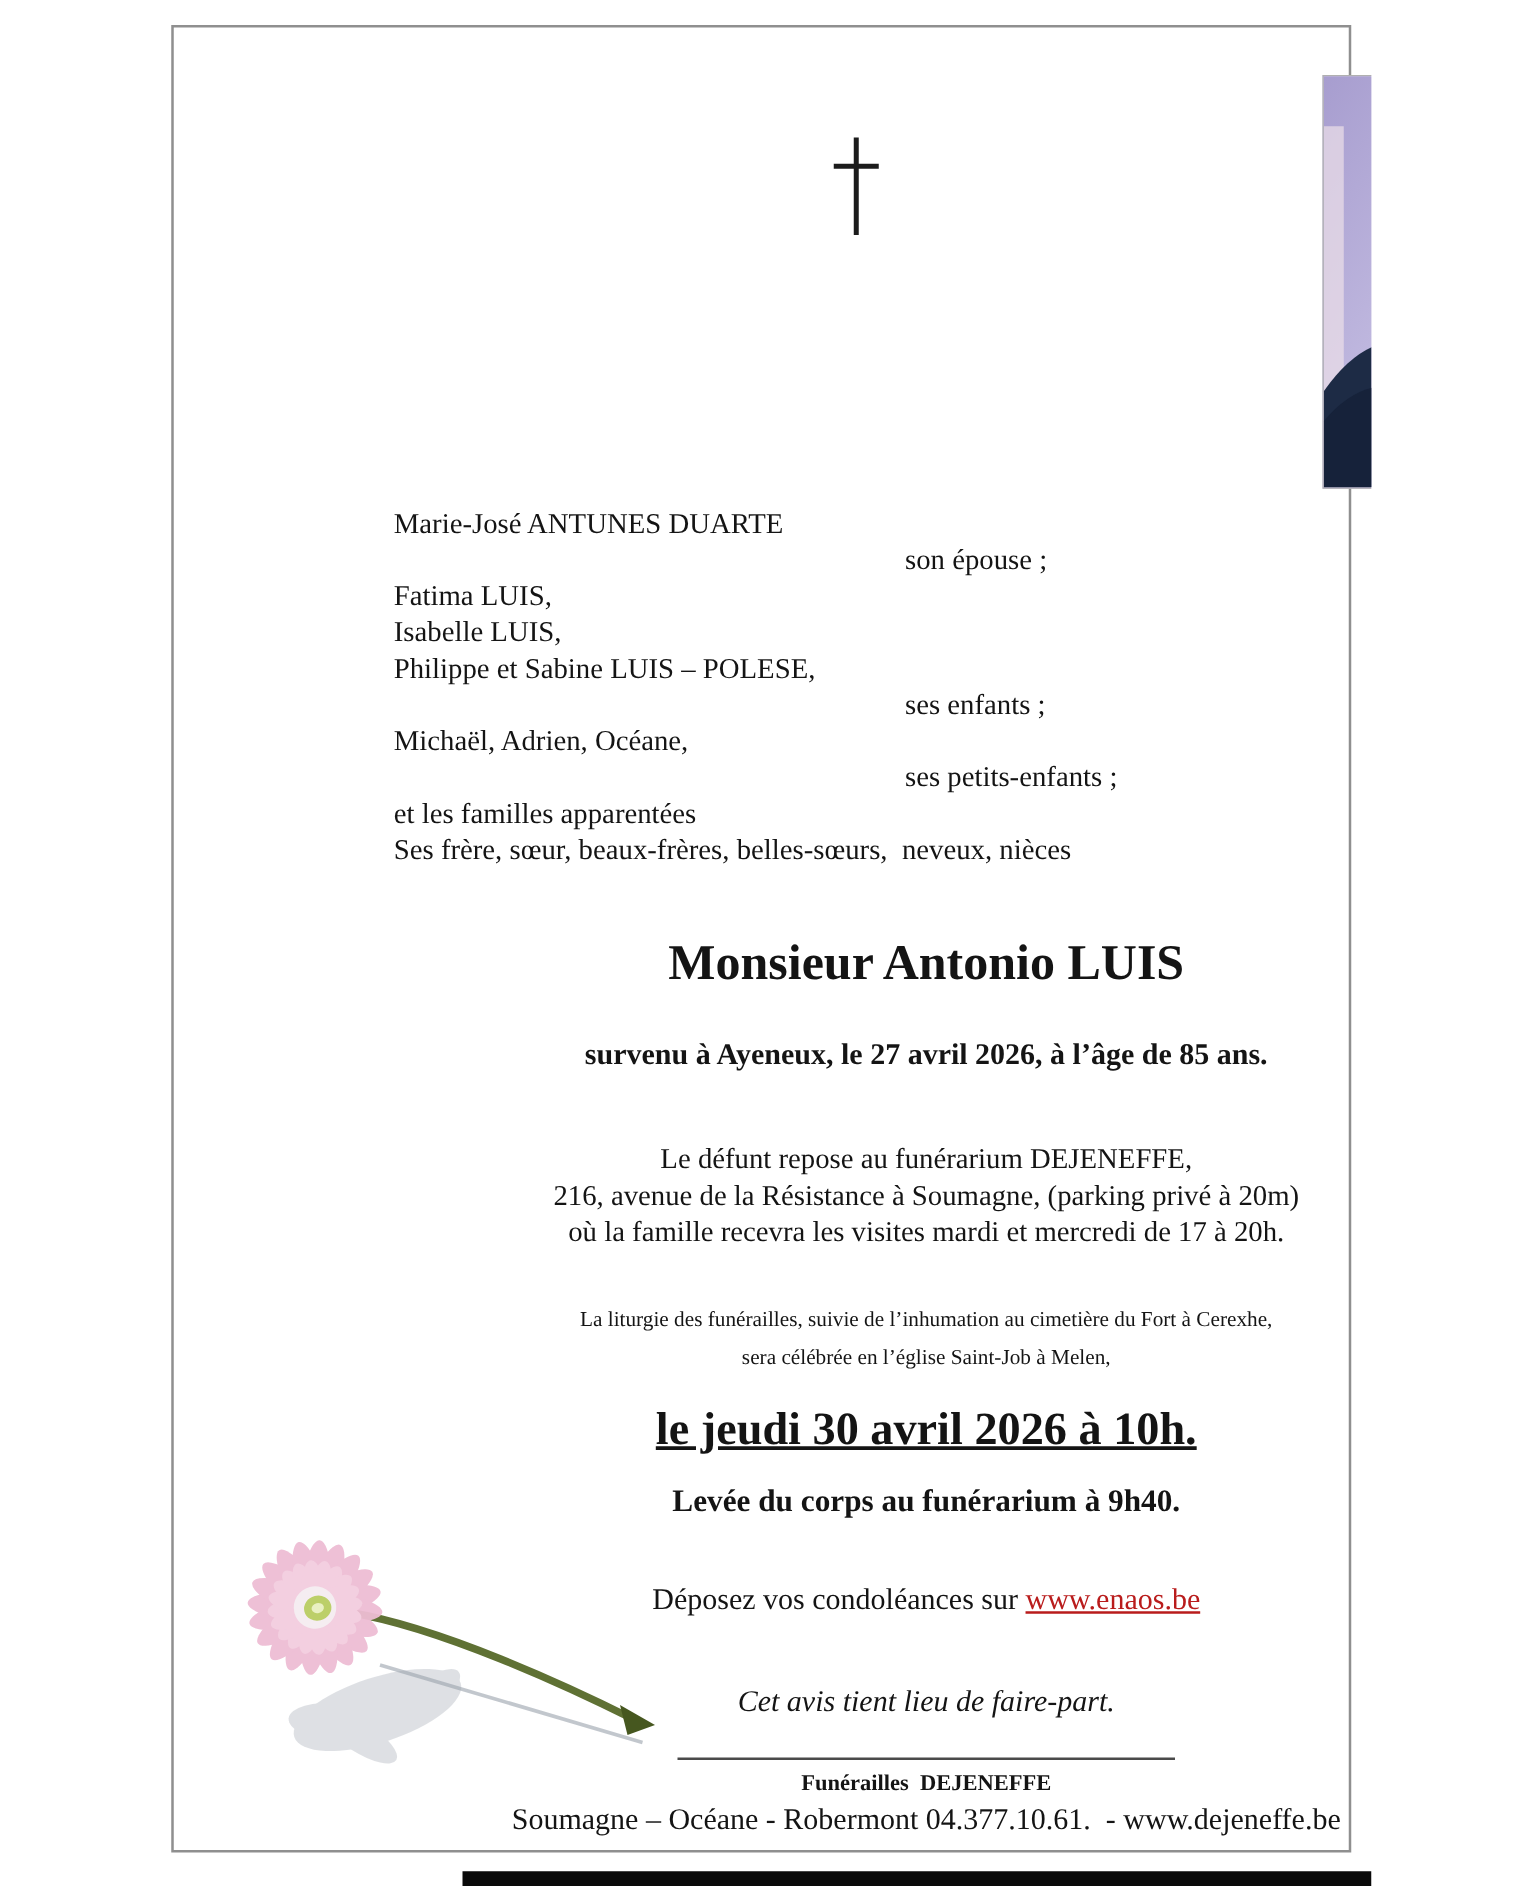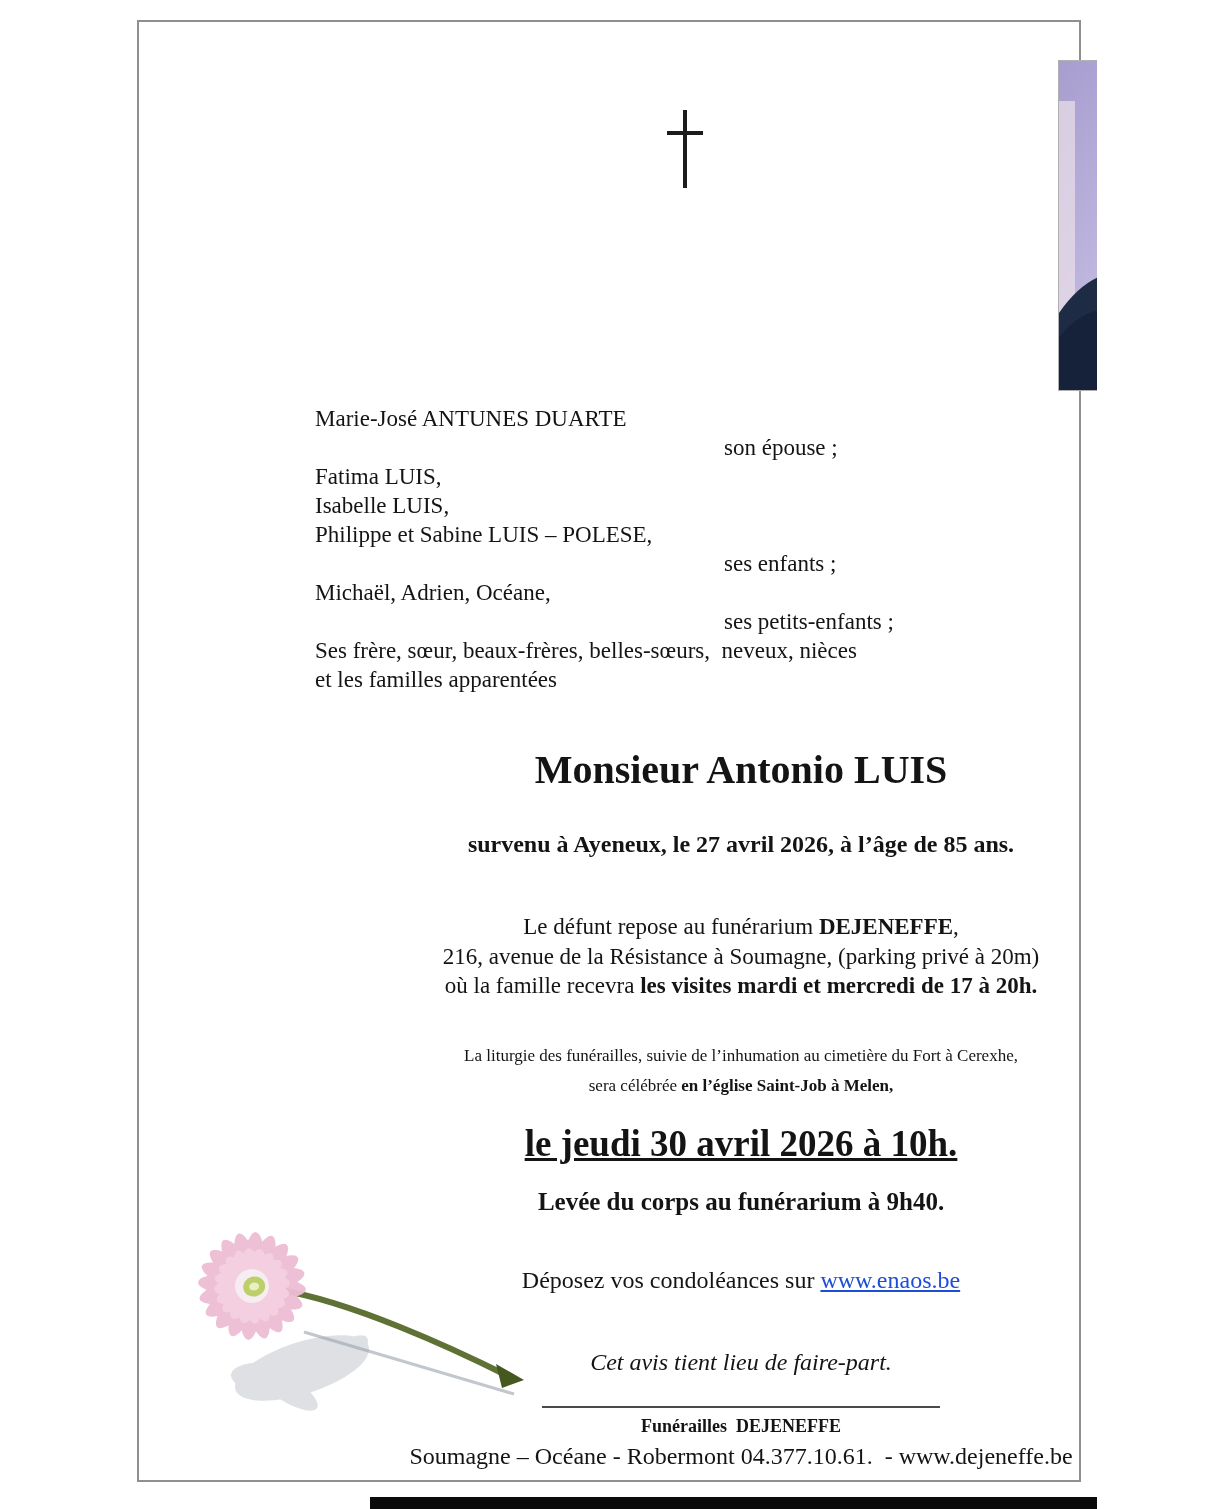--- a/index.html
+++ b/index.html
@@ -20,25 +20,25 @@
   [data-bind]{white-space:pre-wrap;}
   .content{position:absolute;left:190px;width:868px;}
   .family{top:404px;font-size:23px;line-height:29px;}
   .fam-line{padding-left:8px;}
   .fam-line.indent{padding-left:417px;}
   .center{text-align:center;}
   .deceased-name{top:748px;font-size:40px;line-height:44px;font-weight:bold;}
   .death-line{top:829px;font-size:24px;line-height:30px;font-weight:bold;}
   .repose{top:912px;font-size:23px;line-height:29.5px;}
   .liturgy{top:1041px;font-size:17px;line-height:29.5px;}
-  .b{font-weight:bold;}
+  .b{font-weight:normal;}
   .date-line{top:1122px;font-size:37px;line-height:44px;font-weight:bold;text-decoration:underline;}
   .levee-line{top:1186px;font-size:25px;line-height:32px;font-weight:bold;}
   .condolences{top:1264px;font-size:24px;line-height:32px;}
-  .condolences a{color:#1d4ed8;text-decoration:underline;cursor:pointer;}
+  .condolences a{color:#b91c1c;text-decoration:underline;cursor:pointer;}
   .notice{top:1347px;font-size:24px;line-height:30px;font-style:italic;}
   .footer-rule{position:absolute;left:425px;top:1406px;width:398px;height:2px;background:#4a4a4a;}
   .footer-company{top:1411px;font-size:18px;line-height:30px;font-weight:bold;}
   .footer-address{top:1441px;font-size:24px;line-height:30px;}
   .cross-v{position:absolute;left:566px;top:110px;width:4px;height:78px;background:#1c1c1c;}
   .cross-h{position:absolute;left:550px;top:131px;width:36px;height:4px;background:#1c1c1c;}
   .portrait{
     position:absolute;left:941px;top:60px;width:221px;height:329px;
     border:1px solid #b0b0b0;overflow:hidden;background:#c3bade;
   }
@@ -119,22 +119,22 @@
 
   <div class="content family">
     <div class="fam-line" data-bind="family.lines.0.text">Marie-José ANTUNES DUARTE</div>
     <div class="fam-line indent" data-bind="family.lines.1.text">son épouse ;</div>
     <div class="fam-line" data-bind="family.lines.2.text">Fatima LUIS,</div>
     <div class="fam-line" data-bind="family.lines.3.text">Isabelle LUIS,</div>
     <div class="fam-line" data-bind="family.lines.4.text">Philippe et Sabine LUIS – POLESE,</div>
     <div class="fam-line indent" data-bind="family.lines.5.text">ses enfants ;</div>
     <div class="fam-line" data-bind="family.lines.6.text">Michaël, Adrien, Océane,</div>
     <div class="fam-line indent" data-bind="family.lines.7.text">ses petits-enfants ;</div>
+    <div class="fam-line" data-bind="family.lines.9.text">et les familles apparentées</div>
     <div class="fam-line" data-bind="family.lines.8.text">Ses frère, sœur, beaux-frères, belles-sœurs,  neveux, nièces</div>
-    <div class="fam-line" data-bind="family.lines.9.text">et les familles apparentées</div>
   </div>
 
   <div class="content center deceased-name" data-bind="deceased.name">Monsieur Antonio LUIS</div>
 
   <div class="content center death-line" data-bind="deceased.death_line">survenu à Ayeneux, le 27 avril 2026, à l’âge de 85 ans.</div>
 
   <div class="content center repose">
     <div><span data-bind="repose.line1_prefix">Le défunt repose au funérarium </span><span class="b" data-bind="repose.line1_bold">DEJENEFFE</span><span data-bind="repose.line1_suffix">,</span></div>
     <div data-bind="repose.line2">216, avenue de la Résistance à Soumagne, (parking privé à 20m)</div>
     <div><span data-bind="repose.line3_prefix">où la famille recevra </span><span class="b" data-bind="repose.line3_bold">les visites mardi et mercredi de 17 à 20h.</span></div>

